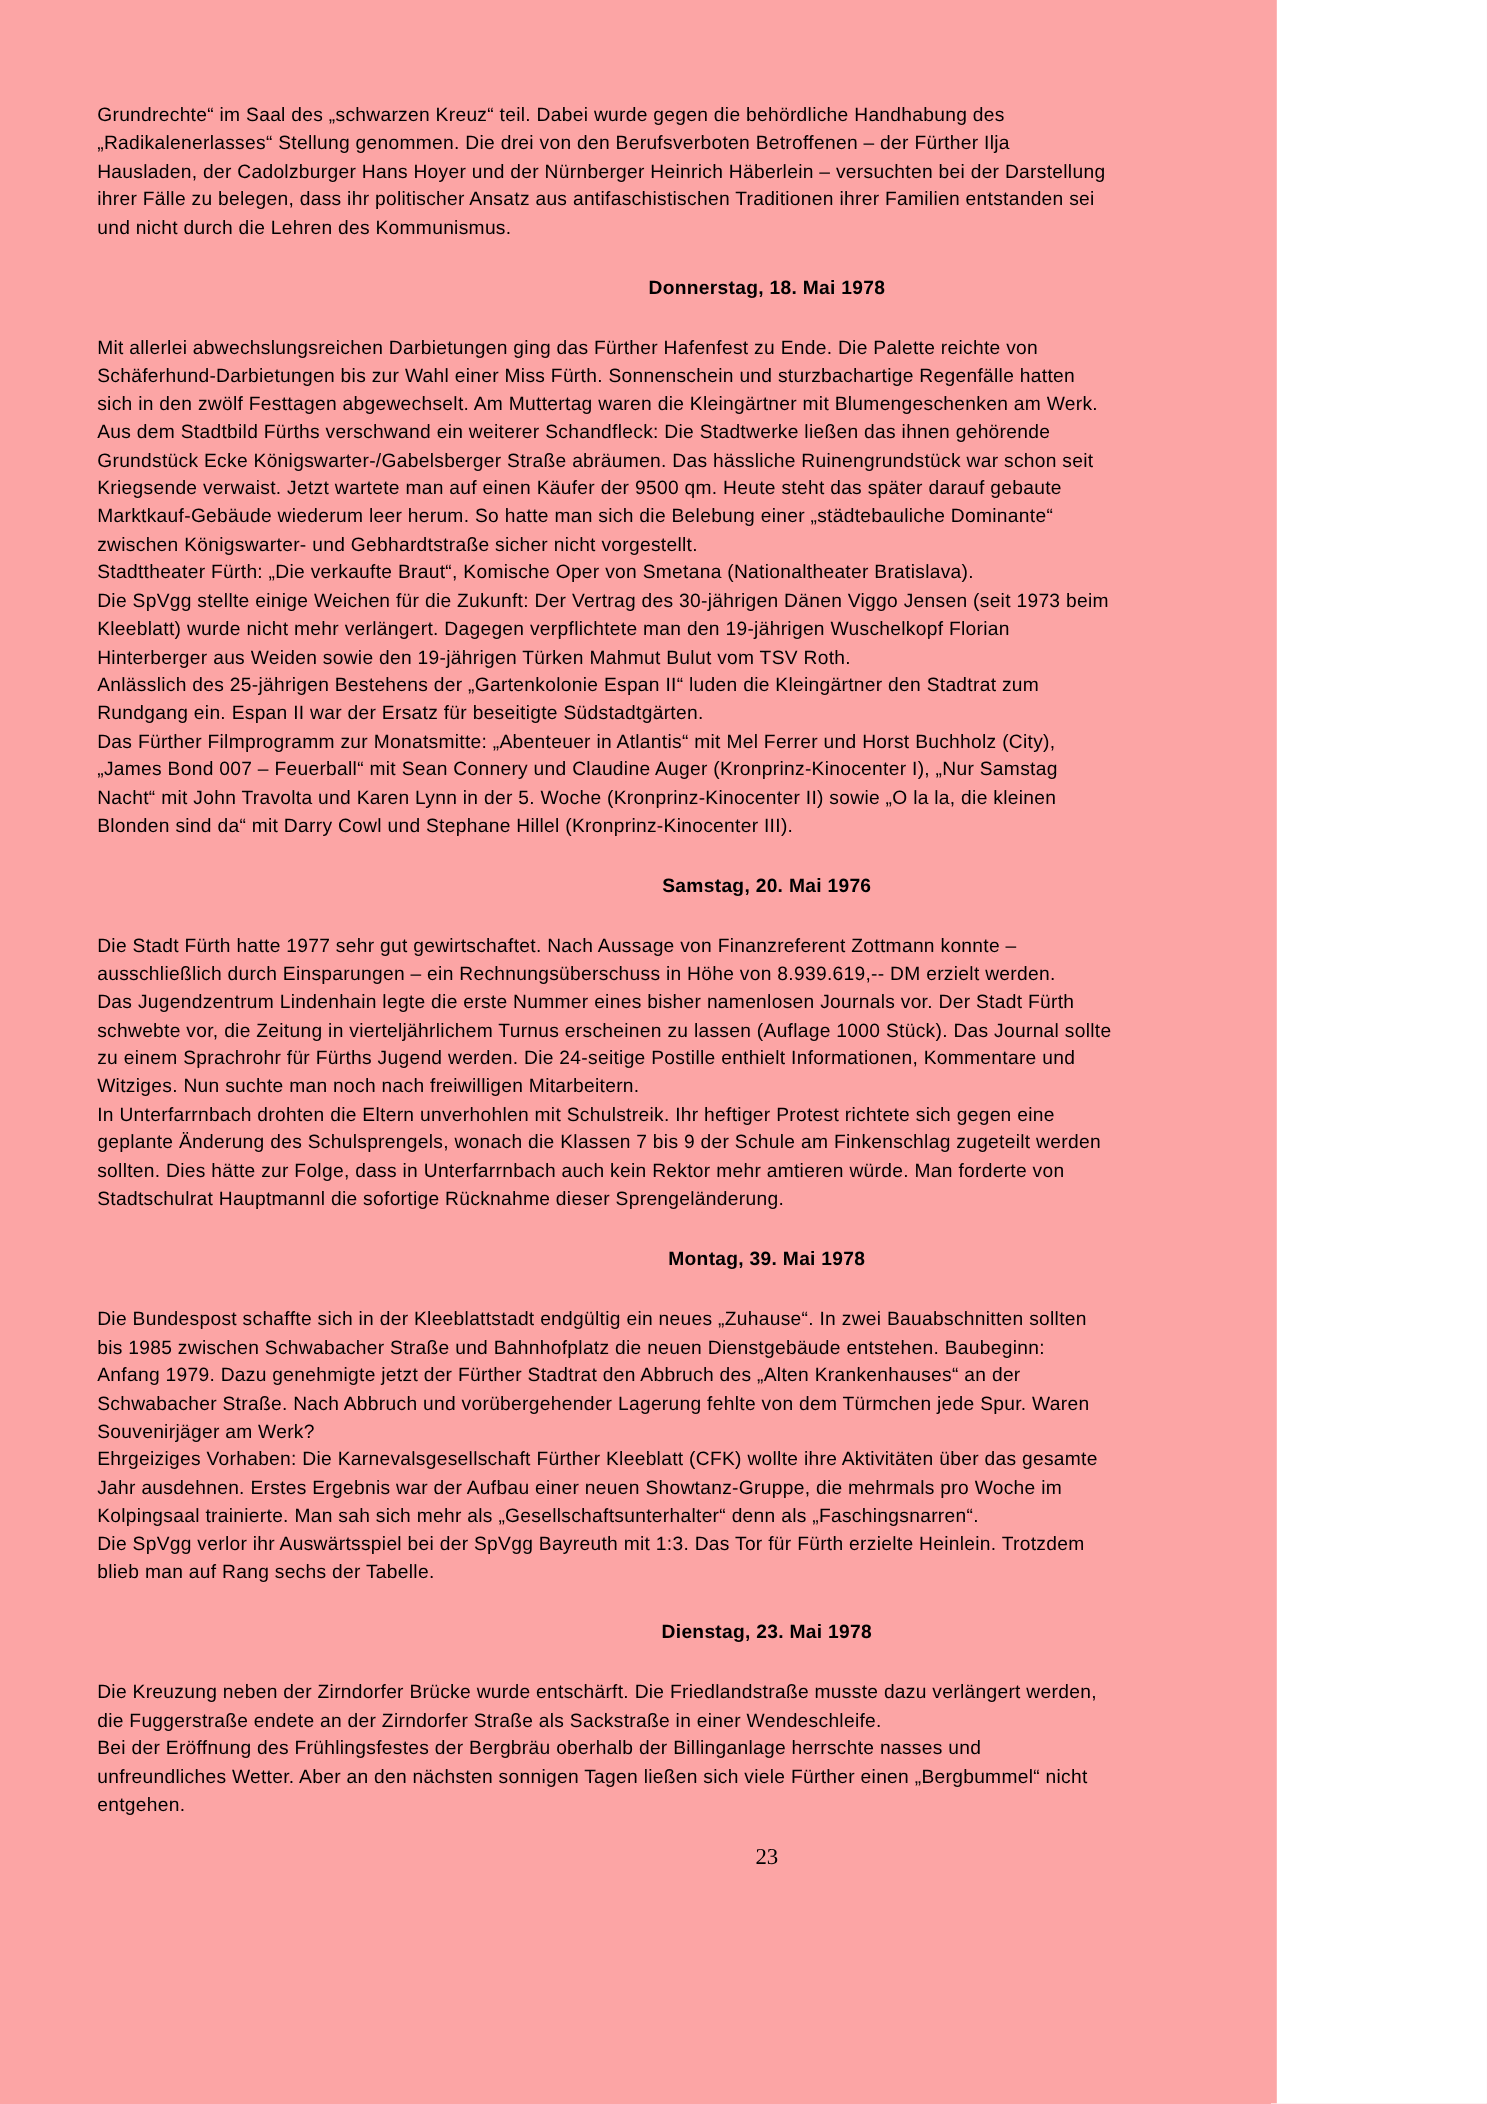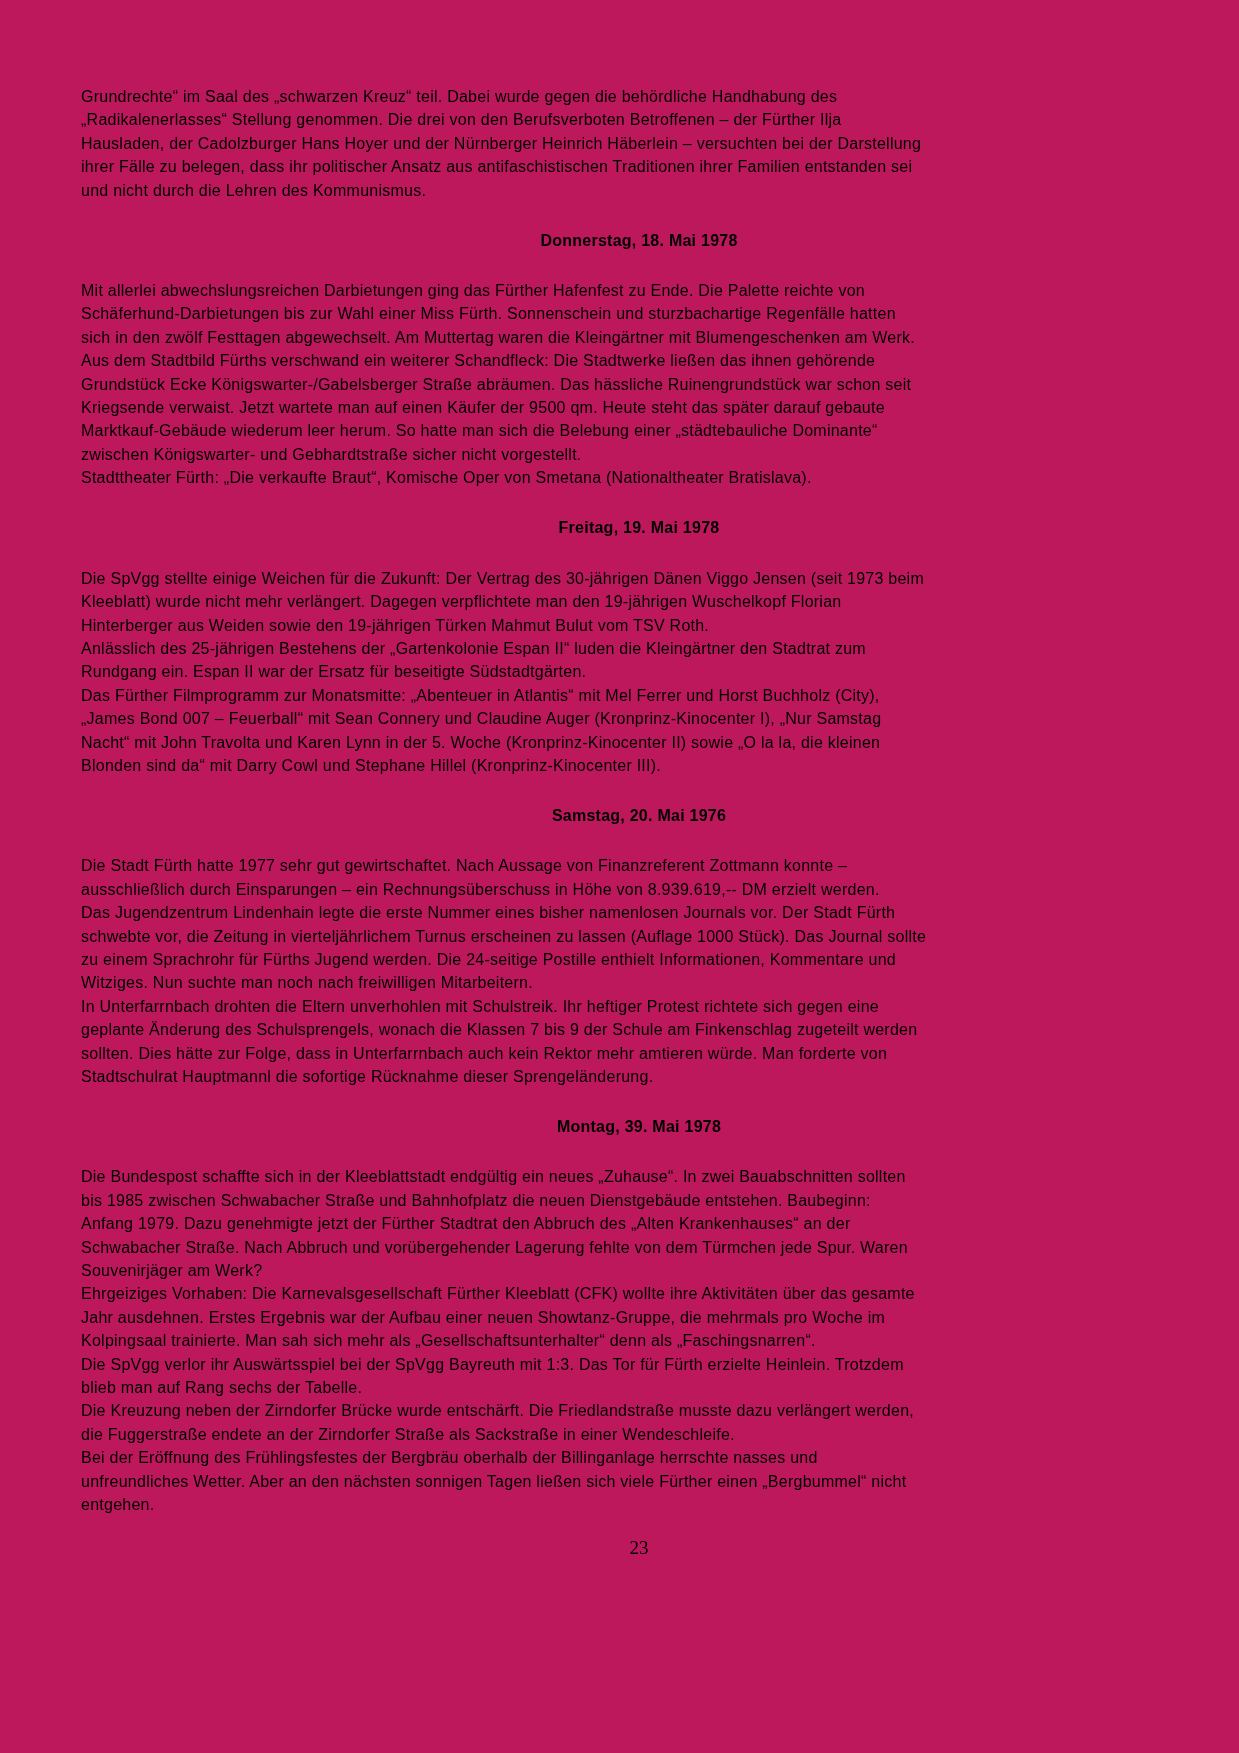--- a/index.html
+++ b/index.html
@@ -2,23 +2,23 @@
 <html><head>
 <meta charset="utf-8">
 <style>
   html, body {
     margin: 0;
     padding: 0;
     background: #ffffff;
   }
   .page {
     position: relative;
-    width: 1239px;
+    width: 1064px;
     height: 1753px;
-    background: #be185d;
+    background: #fca5a5;
     overflow: hidden;
   }
   .content {
     position: absolute;
     left: 81px;
     top: 85px;
     width: 1116px;
     color: #000000;
     font-family: "Liberation Sans", "DejaVu Sans", sans-serif;
     font-size: 16px;
@@ -62,21 +62,20 @@
     <p class="para">Mit allerlei abwechslungsreichen Darbietungen ging das Fürther Hafenfest zu Ende. Die Palette reichte von
 Schäferhund-Darbietungen bis zur Wahl einer Miss Fürth. Sonnenschein und sturzbachartige Regenfälle hatten
 sich in den zwölf Festtagen abgewechselt. Am Muttertag waren die Kleingärtner mit Blumengeschenken am Werk.
 Aus dem Stadtbild Fürths verschwand ein weiterer Schandfleck: Die Stadtwerke ließen das ihnen gehörende
 Grundstück Ecke Königswarter-/Gabelsberger Straße abräumen. Das hässliche Ruinengrundstück war schon seit
 Kriegsende verwaist. Jetzt wartete man auf einen Käufer der 9500 qm. Heute steht das später darauf gebaute
 Marktkauf-Gebäude wiederum leer herum. So hatte man sich die Belebung einer „städtebauliche Dominante“
 zwischen Königswarter- und Gebhardtstraße sicher nicht vorgestellt.
 Stadttheater Fürth: „Die verkaufte Braut“, Komische Oper von Smetana (Nationaltheater Bratislava).</p>
 
-    <div class="heading">Freitag, 19. Mai 1978</div>
 
     <p class="para">Die SpVgg stellte einige Weichen für die Zukunft: Der Vertrag des 30-jährigen Dänen Viggo Jensen (seit 1973 beim
 Kleeblatt) wurde nicht mehr verlängert. Dagegen verpflichtete man den 19-jährigen Wuschelkopf Florian
 Hinterberger aus Weiden sowie den 19-jährigen Türken Mahmut Bulut vom TSV Roth.
 Anlässlich des 25-jährigen Bestehens der „Gartenkolonie Espan II“ luden die Kleingärtner den Stadtrat zum
 Rundgang ein. Espan II war der Ersatz für beseitigte Südstadtgärten.
 Das Fürther Filmprogramm zur Monatsmitte: „Abenteuer in Atlantis“ mit Mel Ferrer und Horst Buchholz (City),
 „James Bond 007 – Feuerball“ mit Sean Connery und Claudine Auger (Kronprinz-Kinocenter I), „Nur Samstag
 Nacht“ mit John Travolta und Karen Lynn in der 5. Woche (Kronprinz-Kinocenter II) sowie „O la la, die kleinen
 Blonden sind da“ mit Darry Cowl und Stephane Hillel (Kronprinz-Kinocenter III).</p>
@@ -100,20 +99,21 @@
 bis 1985 zwischen Schwabacher Straße und Bahnhofplatz die neuen Dienstgebäude entstehen. Baubeginn:
 Anfang 1979. Dazu genehmigte jetzt der Fürther Stadtrat den Abbruch des „Alten Krankenhauses“ an der
 Schwabacher Straße. Nach Abbruch und vorübergehender Lagerung fehlte von dem Türmchen jede Spur. Waren
 Souvenirjäger am Werk?
 Ehrgeiziges Vorhaben: Die Karnevalsgesellschaft Fürther Kleeblatt (CFK) wollte ihre Aktivitäten über das gesamte
 Jahr ausdehnen. Erstes Ergebnis war der Aufbau einer neuen Showtanz-Gruppe, die mehrmals pro Woche im
 Kolpingsaal trainierte. Man sah sich mehr als „Gesellschaftsunterhalter“ denn als „Faschingsnarren“.
 Die SpVgg verlor ihr Auswärtsspiel bei der SpVgg Bayreuth mit 1:3. Das Tor für Fürth erzielte Heinlein. Trotzdem
 blieb man auf Rang sechs der Tabelle.</p>
 
+    <div class="heading">Dienstag, 23. Mai 1978</div>
 
     <p class="para">Die Kreuzung neben der Zirndorfer Brücke wurde entschärft. Die Friedlandstraße musste dazu verlängert werden,
 die Fuggerstraße endete an der Zirndorfer Straße als Sackstraße in einer Wendeschleife.
 Bei der Eröffnung des Frühlingsfestes der Bergbräu oberhalb der Billinganlage herrschte nasses und
 unfreundliches Wetter. Aber an den nächsten sonnigen Tagen ließen sich viele Fürther einen „Bergbummel“ nicht
 entgehen.</p>
 
     <div class="page-number">23</div>
 
   </div>

